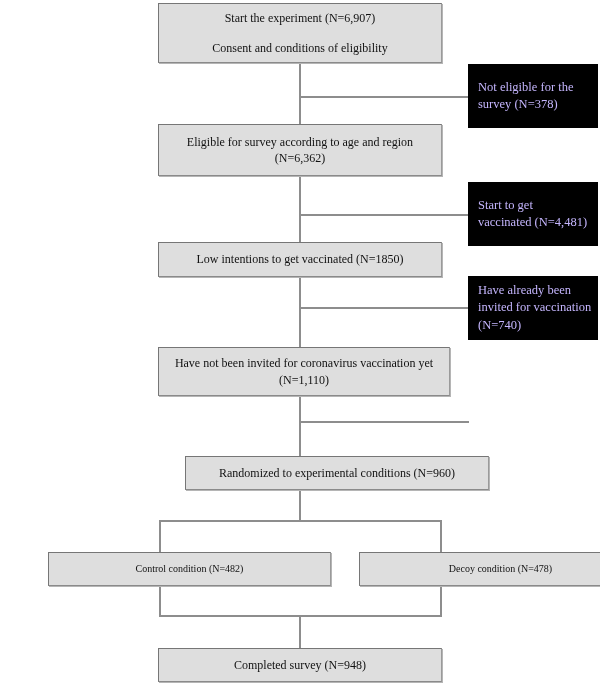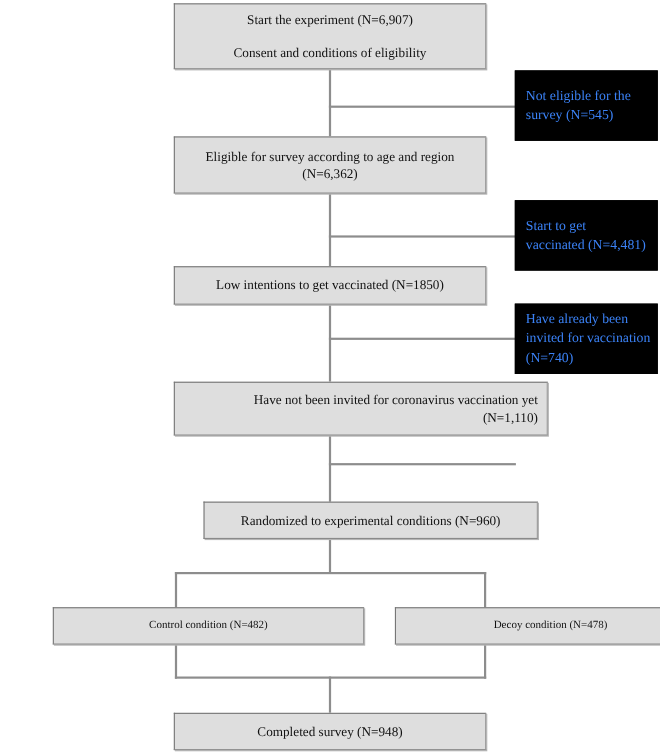--- a/index.html
+++ b/index.html
@@ -39,21 +39,21 @@
     box-shadow: 1px 1px 0 #b5b5b5;
     color: #111111;
     font-size: 12px;
     line-height: 1.35;
     padding: 2px 8px;
   }
   .node.gray.bold { font-weight: normal; font-size: 10px; margin-left: 45px; }
   .node.black {
     background: #000000;
     border: 1px solid #000000;
-    color: #3b82f6;
+    color: #c4b5fd;
     font-size: 12.5px;
     line-height: 1.38;
     align-items: flex-start;
     text-align: left;
     padding: 4px 8px 4px 9px;
     font-family: Liberation Serif, serif;
   }
   .node .line { display: block; white-space: nowrap; }
   .node.gray .line + .line { margin-top: 0px; }
   .node.gray.two-para .line + .line { margin-top: 13px; }
@@ -94,21 +94,21 @@
   <div class="conn h" style="left:159px; top:615px; width:283px;"></div>
   <div class="conn v" style="left:299px; top:615px; height:33px;"></div>
 
   <div class="node gray two-para" style="left:158px; top:3px; width:284px; height:60px;">
     <span class="line">Start the experiment (N=6,907)</span>
     <span class="line">Consent and conditions of eligibility</span>
   </div>
 
   <div class="node black" style="left:468px; top:64px; width:130px; height:64px;">
     <span class="line">Not eligible for the</span>
-    <span class="line">survey (N=545)</span>
+    <span class="line">survey (N=378)</span>
   </div>
 
   <div class="node gray" style="left:158px; top:124px; width:284px; height:52px;">
     <span class="line">Eligible for survey according to age and region</span>
     <span class="line">(N=6,362)</span>
   </div>
 
   <div class="node black" style="left:468px; top:182px; width:130px; height:64px;">
     <span class="line">Start to get</span>
     <span class="line">vaccinated (N=4,481)</span>
@@ -117,21 +117,21 @@
   <div class="node gray" style="left:158px; top:242px; width:284px; height:35px;">
     <span class="line">Low intentions to get vaccinated (N=1850)</span>
   </div>
 
   <div class="node black" style="left:468px; top:276px; width:130px; height:64px;">
     <span class="line">Have already been</span>
     <span class="line">invited for vaccination</span>
     <span class="line">(N=740)</span>
   </div>
 
-  <div class="node gray" style="left:158px; top:347px; width:340px; height:49px;align-items:flex-end;">
+  <div class="node gray" style="left:158px; top:347px; width:292px; height:49px;">
     <span class="line">Have not been invited for coronavirus vaccination yet</span>
     <span class="line">(N=1,110)</span>
   </div>
 
 
   <div class="node gray" style="left:158px; top:456px; width:304px; height:34px;margin-left:27px;">
     <span class="line">Randomized to experimental conditions (N=960)</span>
   </div>
 
   <div class="node gray bold" style="left:3px; top:552px; width:283px; height:34px;">

